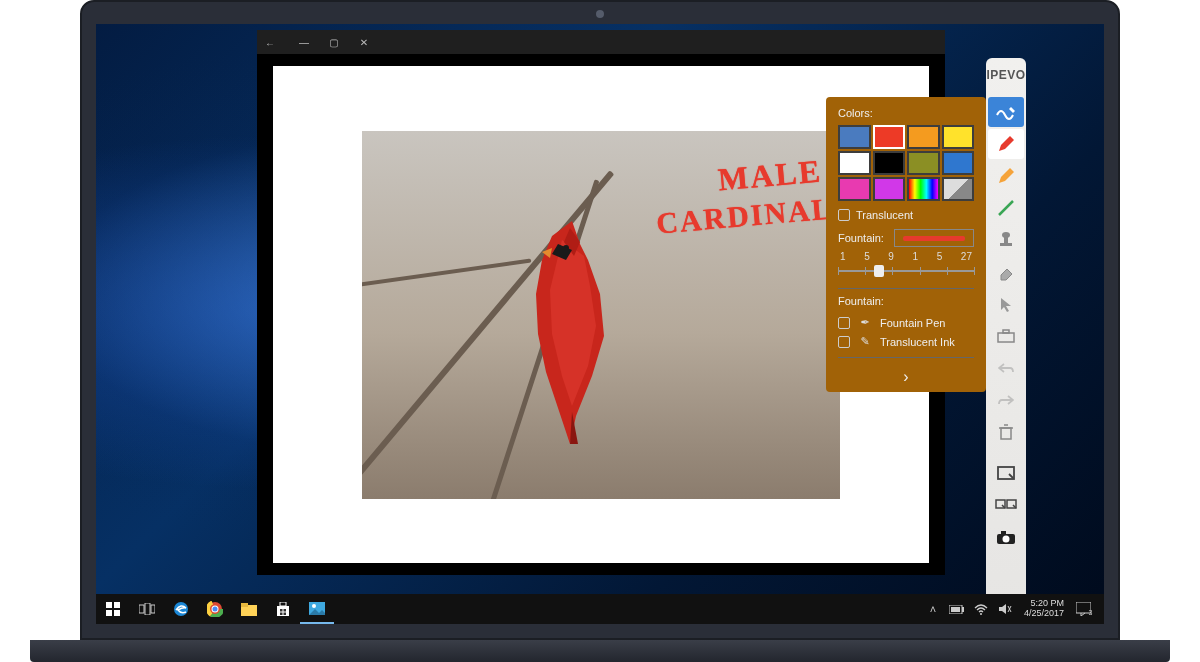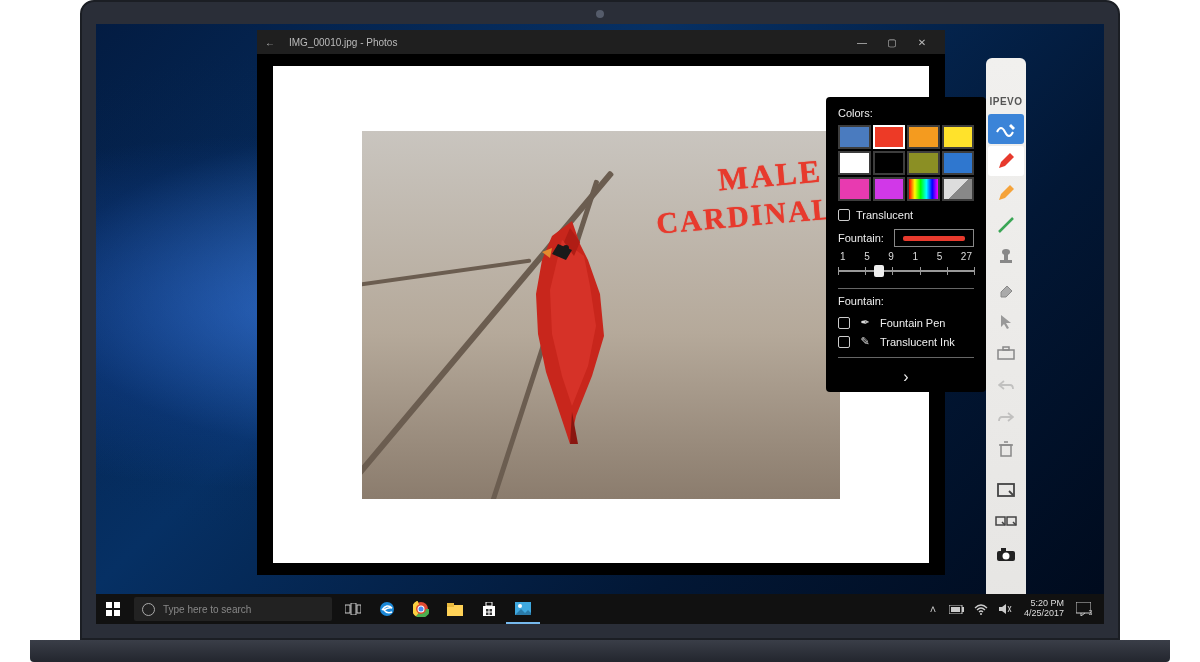--- a/index.html
+++ b/index.html
@@ -50,21 +50,21 @@
 }
 .branch { position: absolute; background: #6b5d50; border-radius: 2px; }
 .annot-text {
   position: absolute; font-family: "Comic Sans MS", cursive; font-weight: 700;
   color: #e73a2d; text-shadow: 0 0 1px #e73a2d;
   letter-spacing: 2px;
 }
 
 .tool-panel {
   position: absolute; top: 73px; right: 118px; width: 160px;
-  background: #000000; border-radius: 4px; padding: 10px 12px 6px;
+  background: #a16207; border-radius: 4px; padding: 10px 12px 6px;
   color: #eee; font-size: 11px;
 }
 .panel-label { font-size: 11px; margin-bottom: 6px; color: #eee; }
 .color-grid { display: grid; grid-template-columns: repeat(4, 1fr); gap: 2px; margin-bottom: 8px; }
 .swatch { height: 24px; border: 2px solid #3d3d3d; }
 .swatch.selected { border: 2px solid #fff; }
 .chk-row { display: flex; align-items: center; gap: 6px; margin-bottom: 8px; font-size: 11px; }
 .chk { width: 12px; height: 12px; border: 1.5px solid #ccc; border-radius: 2px; background: transparent; }
 .thickness-row { display: flex; align-items: center; gap: 10px; margin-bottom: 4px; }
 .thickness-preview { flex: 1; height: 18px; border: 1px solid #888; display: flex; align-items: center; justify-content: center; }
@@ -78,21 +78,21 @@
 .effect-row { display: flex; align-items: center; gap: 8px; font-size: 11px; padding: 3px 0; }
 .effect-row .icon { width: 14px; display: flex; justify-content: center; color: #ddd; }
 .panel-more { text-align: center; font-size: 16px; color: #eee; padding-top: 4px; }
 
 .sidebar {
   position: absolute; right: 78px; top: 34px; width: 40px; height: 570px;
   background: linear-gradient(180deg, #f1f0ee 0%, #e6e5e3 100%);
   border-radius: 6px; display: flex; flex-direction: column; align-items: center;
   padding-top: 6px; gap: 0;
 }
-.sidebar .brand { font-size: 10px; font-weight: 700; letter-spacing: 0.5px; color: #555; padding: 4px 0 6px; margin-top: 28px; }
+.sidebar .brand { font-size: 12px; font-weight: 700; letter-spacing: 0.5px; color: #555; padding: 4px 0 14px; }
 .side-tool { width: 36px; height: 30px; display: flex; align-items: center; justify-content: center; border-radius: 3px; margin: 1px 0; }
 .side-tool.active-blue { background: #3b84d8; }
 .side-tool.active-white { background: #fff; color: #e73a2d; }
 .side-sep { height: 10px; }
 .side-bottom { margin-top: auto; width: 100%; display: flex; flex-direction: column; align-items: center; padding-bottom: 6px; }
 
 .taskbar {
   position: absolute; left: 0; right: 0; bottom: 0; height: 30px;
   background: #111; display: flex; align-items: center; color: #ddd;
   font-size: 10px;
@@ -111,21 +111,20 @@
 <body>
 
 <div class="laptop-frame">
   <div class="laptop-camera"></div>
   <div class="screen">
     <div class="desktop-bg"></div>
 
     <div class="photos-window">
       <div class="photos-titlebar">
         <div class="back">←</div>
-        <div class="title">IMG_00010.jpg - Photos</div>
         <div class="win-ctrls">
           <div>—</div>
           <div>▢</div>
           <div>✕</div>
         </div>
       </div>
       <div class="photos-canvas">
         <div class="photo-img">
 
           <div class="branch" style="left:-20px; top:360px; width:420px; height:6px; transform: rotate(-50deg); transform-origin: left center;"></div>
@@ -304,24 +303,20 @@
     <div class="taskbar">
       <div class="tb-left">
         <div class="tb-item">
           <svg width="14" height="14">
               <rect x="0" y="0" width="6" height="6" fill="#fff"></rect>
               <rect x="8" y="0" width="6" height="6" fill="#fff"></rect>
               <rect x="0" y="8" width="6" height="6" fill="#fff"></rect>
               <rect x="8" y="8" width="6" height="6" fill="#fff"></rect>
             </svg>
         </div>
-        <div class="search-box">
-          <div class="ring"></div>
-          <span>Type here to search</span>
-        </div>
         <div class="tb-item">
           <svg width="16" height="12">
               <rect x="0" y="2" width="5" height="8" fill="none" stroke="#ccc"></rect>
               <rect x="6" y="0" width="5" height="12" fill="none" stroke="#ccc"></rect>
               <rect x="12" y="2" width="4" height="8" fill="none" stroke="#ccc"></rect>
             </svg>
         </div>
         <div class="tb-item">
           <svg width="16" height="16">
               <circle cx="8" cy="8" r="7" fill="#1b87d6"></circle>

